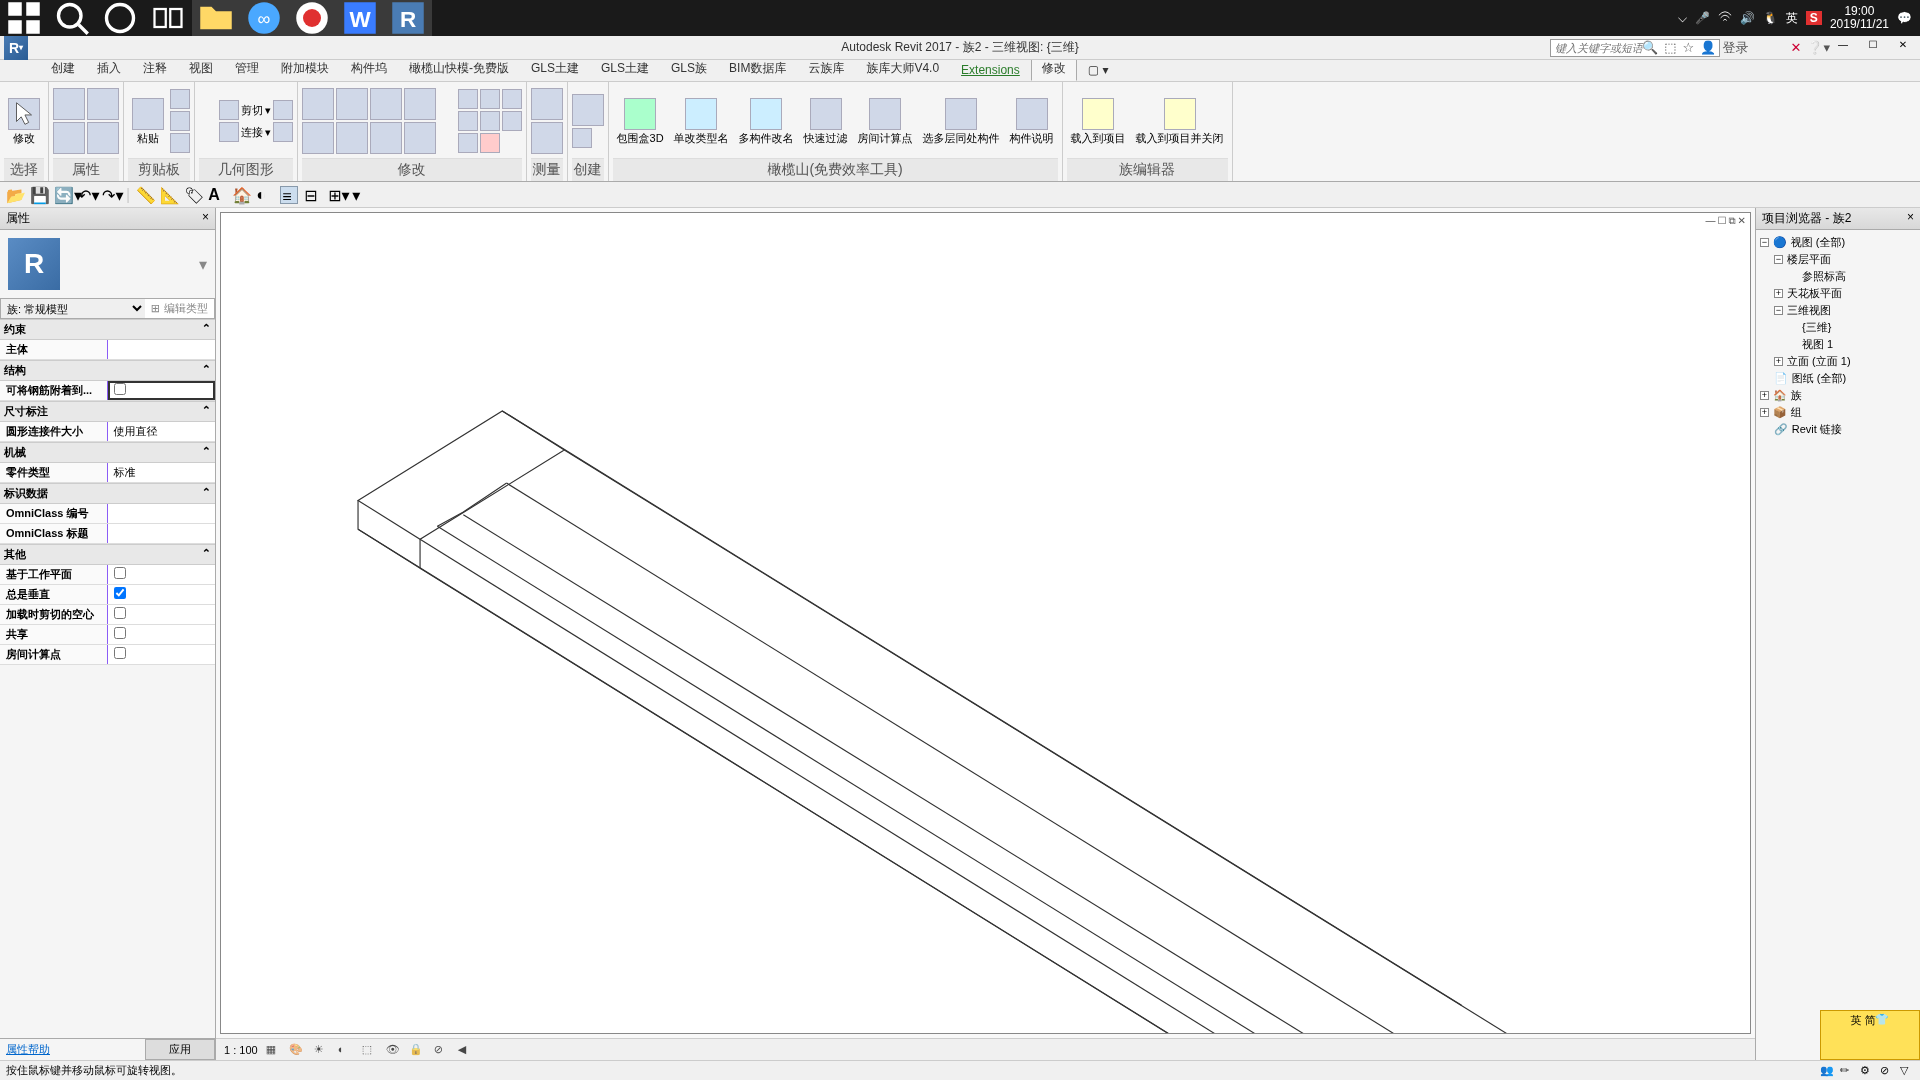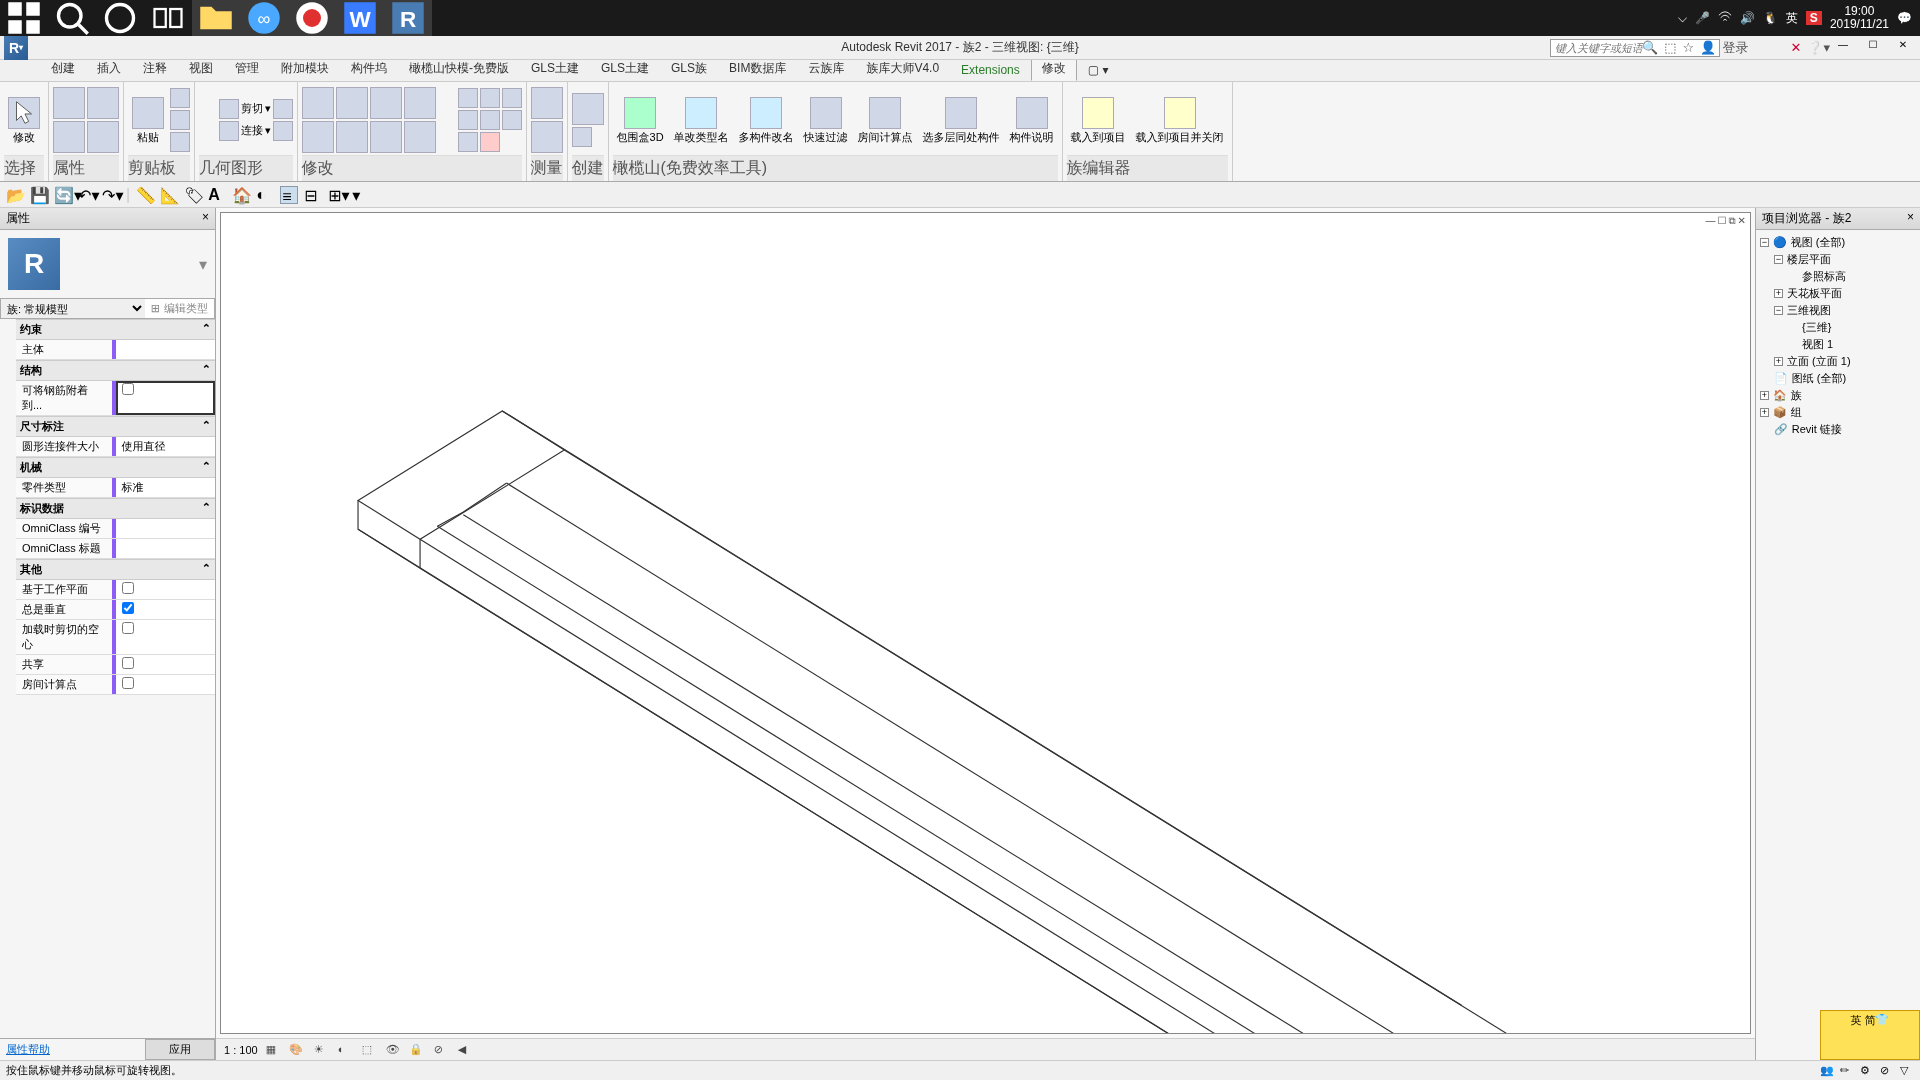--- a/index.html
+++ b/index.html
@@ -15,48 +15,48 @@
 .title-text { position: absolute; left: 50%; transform: translateX(-50%); font-size: 12px; color: #333; }
 .title-search { position: absolute; right: 200px; width: 170px; height: 18px; border: 1px solid #999; background: white; font-size: 11px; padding: 0 4px; font-style: italic; color: #888;}
 .title-tools { position: absolute; right: 10px; display: flex; gap: 6px; align-items: center; }
 .title-tools span { font-size: 13px; color: #555; }
 .win-controls { position: absolute; right: 0; top: 0; display: flex; }
 .win-btn { width: 30px; height: 18px; display: flex; align-items: center; justify-content: center; font-size: 10px; }
 
 .ribbon-tabs { display: flex; background: #f0f0f0; border-bottom: 1px solid #ccc; height: 22px; align-items: flex-end; padding-left: 40px; }
 .ribbon-tab { padding: 3px 10px; font-size: 12px; color: #333; border: 1px solid transparent; }
 .ribbon-tab.active { background: #f5f5f5; border: 1px solid #aaa; border-bottom: 1px solid #f5f5f5; }
-.ribbon-tab.ext { color: #2a7c2a; }
+.ribbon-tab.ext { color: #2a7c2a; text-decoration: underline; }
 
 .ribbon { display: flex; background: #f5f5f5; height: 100px; border-bottom: 1px solid #aaa; }
 .ribbon-group { border-right: 1px solid #ccc; display: flex; flex-direction: column; padding: 2px 4px 0; }
 .ribbon-group-content { flex: 1; display: flex; align-items: center; gap: 2px; }
-.ribbon-group-label { font-size: 16px; color: #555; padding: 2px 0; background: #e8e8e8; border-top: 1px solid #ddd; }
+.ribbon-group-label { text-align: center; font-size: 14px; color: #555; padding: 2px 0; background: #e8e8e8; border-top: 1px solid #ddd; }
 .rb-btn { display: flex; flex-direction: column; align-items: center; justify-content: center; padding: 2px 4px; }
 .rb-btn-ico { width: 32px; height: 32px; background: #d0d8e8; border: 1px solid #aab; }
 .rb-btn-ico.sm { width: 20px; height: 20px; }
 .rb-btn-label { font-size: 11px; margin-top: 2px; text-align: center; line-height: 12px; }
 .rb-col { display: flex; flex-direction: column; gap: 2px; }
 .rb-row { display: flex; gap: 2px; align-items: center; font-size: 11px; margin-left: 20px;}
 
 .qat { height: 26px; background: #f0f0f0; border-bottom: 1px solid #ccc; display: flex; align-items: center; gap: 6px; padding: 0 6px; }
 .qat-ico { width: 18px; height: 18px; }
 
 .main-area { position: absolute; top: 172px; bottom: 20px; left: 0; right: 0; display: flex; }
 .props-panel { width: 216px; background: #f5f5f5; border-right: 1px solid #aaa; display: flex; flex-direction: column; }
 .panel-header { background: linear-gradient(#e8e8e8, #d8d8d8); font-size: 12px; padding: 2px 6px; border-bottom: 1px solid #aaa; display: flex; justify-content: space-between; }
 .props-type { display: flex; align-items: center; padding: 8px; gap: 8px; }
 .props-type-ico { width: 52px; height: 52px; background: linear-gradient(135deg, #5a8cc4, #3a6ca4); display: flex; align-items: center; justify-content: center; color: white; font-weight: bold; font-size: 28px; }
 .props-selector { display: flex; border: 1px solid #aaa; background: white; }
 .props-selector select { flex: 1; border: none; font-size: 11px; padding: 2px; }
 .edit-type { font-size: 11px; padding: 2px 6px; color: #888; display: flex; align-items: center; gap: 4px; }
-.props-grid { flex: 1; overflow: auto; font-size: 11px; padding-left: 16px; }
+.props-grid { flex: 1; overflow: auto; font-size: 11px; }
 .prop-section { background: #e8e8e8; padding: 2px 4px; border-top: 1px solid #ccc; border-bottom: 1px solid #ccc; display: flex; justify-content: space-between; font-weight: bold; }
 .prop-row { display: flex; border-bottom: 1px solid #ddd; }
-.prop-label { width: 50%; padding: 2px 6px; background: #fafafa; border-right: 4px solid #8b5cf6; }
+.prop-label { width: 50%; padding: 2px 6px; background: #fafafa; border-right: 1px solid #8b5cf6; font-weight: bold; }
 .prop-val { width: 50%; padding: 2px 6px; background: white; }
 .prop-val.highlight { border: 2px solid #333; padding: 0 4px; }
 .prop-check { width: 12px; height: 12px; }
 .props-footer { display: flex; border-top: 1px solid #aaa; gap: 24px; }
 .props-footer a { flex: 1; font-size: 11px; padding: 3px 6px; color: #06c; text-decoration: underline; }
 .props-footer button { width: 70px; font-size: 11px; background: #ddd; border: 1px solid #aaa; }
 
 .viewport { flex: 1; background: #f8f8f8; position: relative; display: flex; flex-direction: column; }
 .canvas { flex: 1; background: white; margin: 4px; border: 1px solid #888; position: relative; overflow: hidden; }
 .canvas-controls { position: absolute; top: 2px; right: 4px; display: flex; gap: 2px; font-size: 10px; color: #555;}

